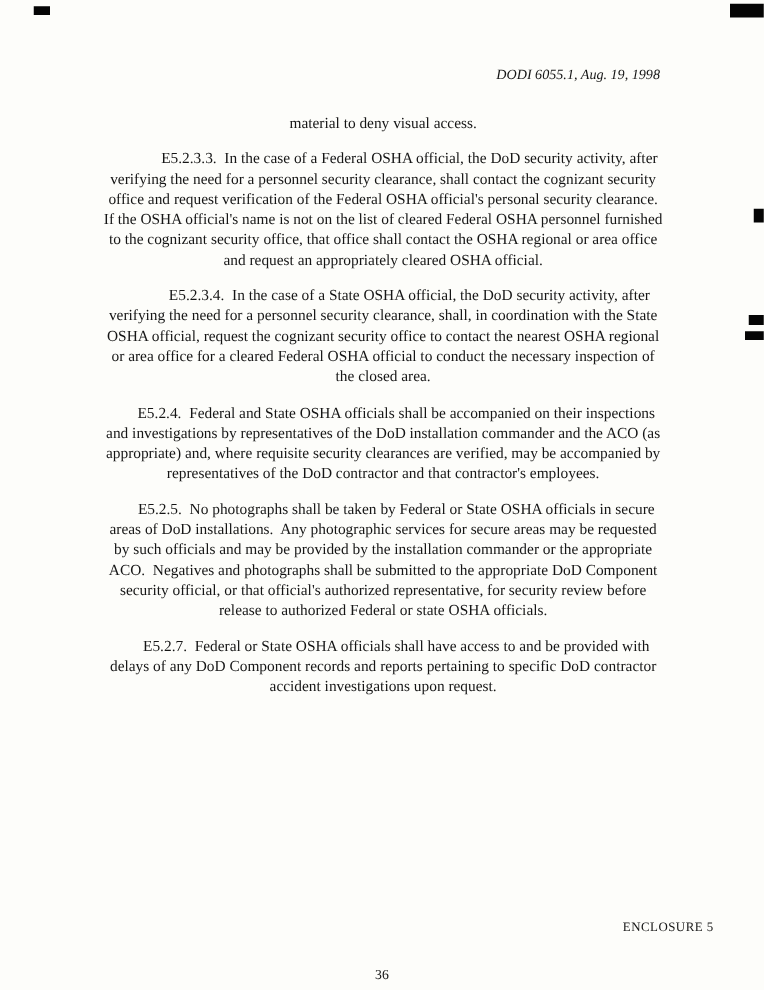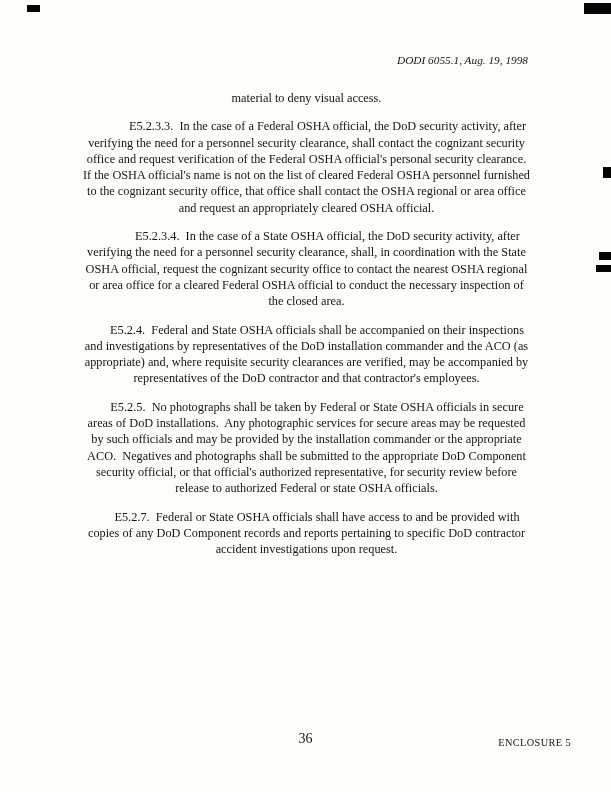--- a/index.html
+++ b/index.html
@@ -48,21 +48,22 @@
     top: 731px;
     left: 0;
     width: 611px;
     height: 16px;
   }
   .page-number {
     position: absolute;
     left: 0;
     width: 100%;
     text-align: center;
-    font-size: 14px;
+    font-size: 11px;
+    margin-top: 43px;
   }
   .enclosure {
     position: absolute;
     right: 40px;
     top: 6px;
     font-size: 10.3px;
     letter-spacing: 0.4px;
     white-space: nowrap;
   }
 </style>
@@ -78,21 +79,21 @@
   <div class="scan-artifact artifact-right-3"></div>
 
   <div class="header-right">DODI 6055.1, Aug. 19, 1998</div>
 
   <div class="content">
     <p class="para indent-0">material to deny visual access.</p>
     <p class="para indent-2">E5.2.3.3.  In the case of a Federal OSHA official, the DoD security activity, after verifying the need for a personnel security clearance, shall contact the cognizant security office and request verification of the Federal OSHA official's personal security clearance.  If the OSHA official's name is not on the list of cleared Federal OSHA personnel furnished to the cognizant security office, that office shall contact the OSHA regional or area office and request an appropriately cleared OSHA official.</p>
     <p class="para indent-2">E5.2.3.4.  In the case of a State OSHA official, the DoD security activity, after verifying the need for a personnel security clearance, shall, in coordination with the State OSHA official, request the cognizant security office to contact the nearest OSHA regional or area office for a cleared Federal OSHA official to conduct the necessary inspection of the closed area.</p>
     <p class="para indent-1">E5.2.4.  Federal and State OSHA officials shall be accompanied on their inspections and investigations by representatives of the DoD installation commander and the ACO (as appropriate) and, where requisite security clearances are verified, may be accompanied by representatives of the DoD contractor and that contractor's employees.</p>
     <p class="para indent-1">E5.2.5.  No photographs shall be taken by Federal or State OSHA officials in secure areas of DoD installations.  Any photographic services for secure areas may be requested by such officials and may be provided by the installation commander or the appropriate ACO.  Negatives and photographs shall be submitted to the appropriate DoD Component security official, or that official's authorized representative, for security review before release to authorized Federal or state OSHA officials.</p>
-    <p class="para indent-1">E5.2.7.  Federal or State OSHA officials shall have access to and be provided with copies of any DoD Component records and reports pertaining to specific DoD contractor accident investigations upon request.</p>
+    <p class="para indent-1">E5.2.7.  Federal or State OSHA officials shall have access to and be provided with delays of any DoD Component records and reports pertaining to specific DoD contractor accident investigations upon request.</p>
   </div>
 
   <div class="footer">
     <span class="page-number">36</span>
     <span class="enclosure">ENCLOSURE 5</span>
   </div>
 
 </div>
 
 </body></html>

